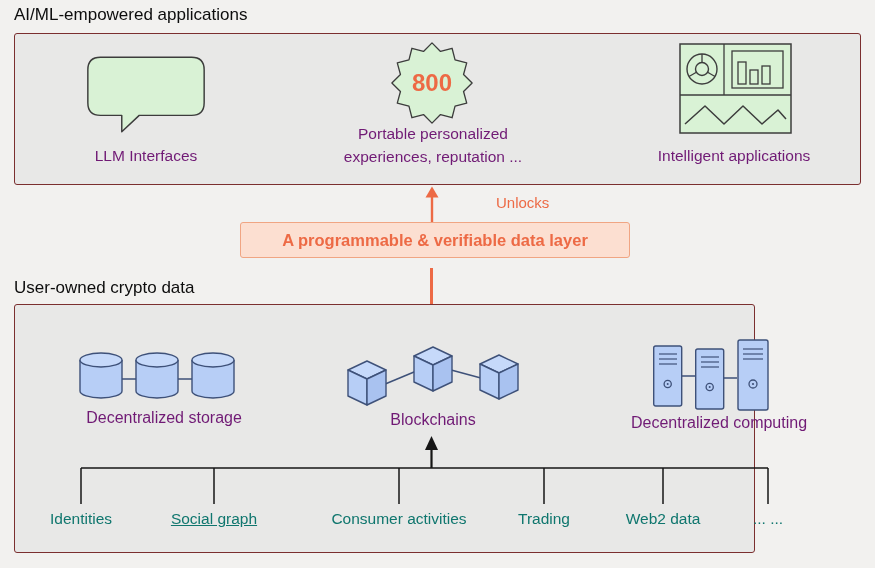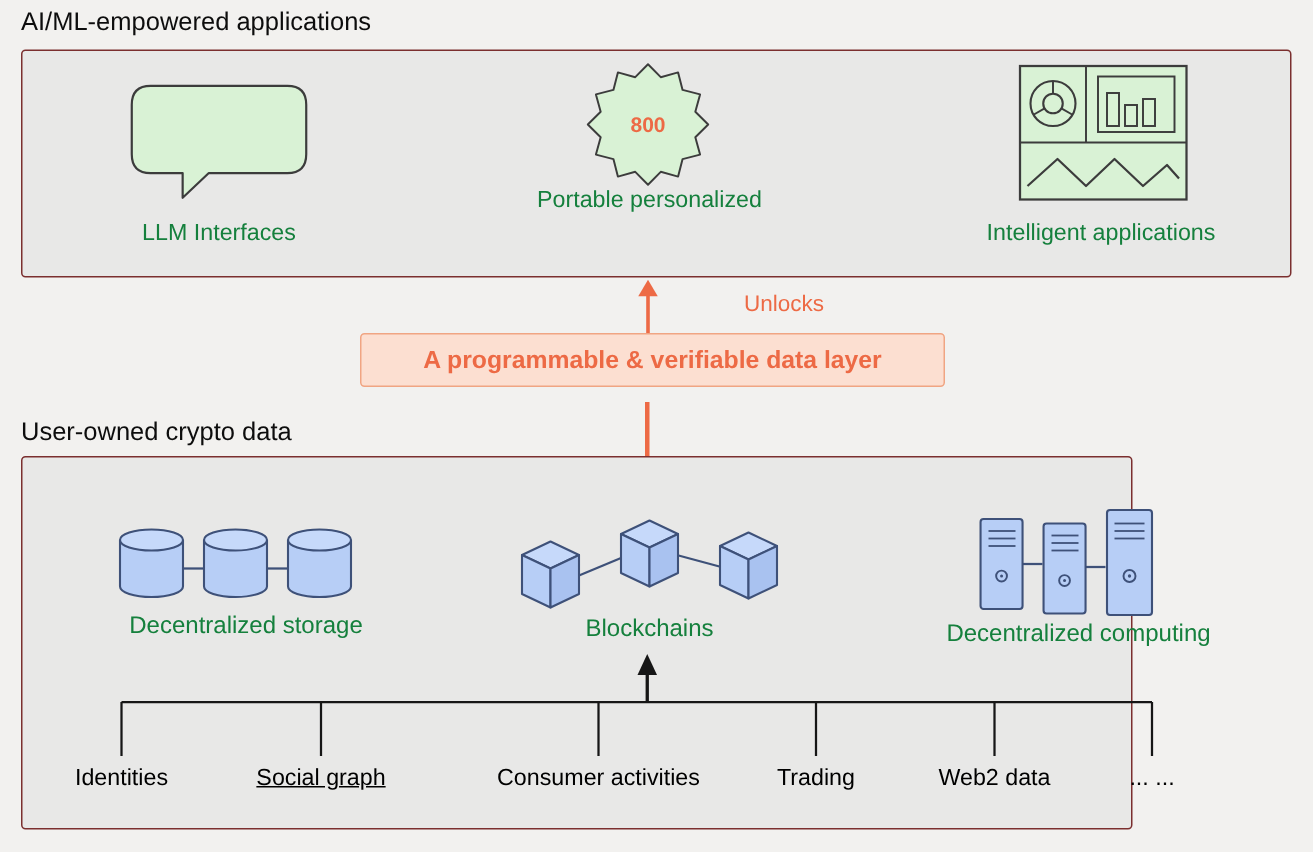--- a/index.html
+++ b/index.html
@@ -6,49 +6,50 @@
     --background:#f2f1ef; --section-fill:#e8e8e7; --section-border:#7b2f2f;
     --green-fill:#d9f2d5; --green-stroke:#3c3c3c;
     --blue-fill:#b7cef6; --blue-fill-light:#c6d9fa; --blue-fill-dark:#a9c2f0; --blue-stroke:#3e5179;
     --accent-orange:#ed6a45; --orange-box-fill:#fcdfd1; --orange-box-border:#f0a583; --ink:#161616;
   }
   *{margin:0;padding:0;box-sizing:border-box;}
   html,body{width:875px;height:568px;overflow:hidden;}
   body{background:var(--background);font-family:"Liberation Sans",sans-serif;color:var(--ink);position:relative;}
   .section-box{position:absolute;background:var(--section-fill);border:1.6px solid var(--section-border);border-radius:3px;}
   .section-title{position:absolute;font-size:17px;font-weight:500;color:#0d0d0d;white-space:nowrap;}
-  .item-label{position:absolute;transform:translateX(-50%);font-size:15.5px;white-space:nowrap;text-align:center;color:#15803d;}
+  .item-label{position:absolute;transform:translateX(-50%);font-size:15.5px;white-space:nowrap;text-align:center;color:#701a75;}
   .item-label.strong{font-weight:500;font-size:16px;}
   .two-line{line-height:23px;}
-  .badge-num{position:absolute;display:flex;align-items:center;justify-content:center;color:var(--accent-orange);font-size:14px;font-weight:600;text-align:center;}
+  .badge-num{position:absolute;display:flex;align-items:center;justify-content:center;color:var(--accent-orange);font-size:24px;font-weight:600;text-align:center;}
   .data-layer-box{position:absolute;background:var(--orange-box-fill);border:1.5px solid var(--orange-box-border);border-radius:3px;display:flex;align-items:center;justify-content:center;}
   .data-layer-box span{color:var(--accent-orange);font-size:16.5px;font-weight:600;white-space:nowrap;}
   .unlocks-text{position:absolute;color:var(--accent-orange);font-size:15px;white-space:nowrap;margin-left:44px;}
   .red-line{position:absolute;background:var(--accent-orange);}
-  .source-label{position:absolute;transform:translateX(-50%);font-size:15.5px;white-space:nowrap;color:#000000;}
+  .source-label{position:absolute;transform:translateX(-50%);font-size:15.5px;white-space:nowrap;color:#0f766e;}
   svg{position:absolute;overflow:visible;}
 </style>
 </head>
 <body>
 
 <div class="section-title" style="left:14px;top:5px;">AI/ML-empowered applications</div>
 
 <div class="section-box" style="left:14px;top:33px;width:847px;height:152px;">
 
   <svg style="left:68px;top:20px;" width="126" height="83" viewBox="0 0 130 85">
     <path d="M18,3 H112 Q125,3 125,16 V50 Q125,63 112,63 H58 L40,80 V63 H18 Q5,63 5,50 V16 Q5,3 18,3 Z" style="fill:var(--green-fill);stroke:var(--green-stroke);" stroke-width="1.5" stroke-linejoin="round"></path>
   </svg>
   <div class="item-label" style="left:131px;top:113px;">LLM Interfaces</div>
 
   <svg style="left:375px;top:7px;" width="84" height="84" viewBox="0 0 90 90">
     <polygon points="88,45 78.8,54.1 82.2,66.5 69.7,69.7 66.5,82.2 54.1,78.8 45,88 35.9,78.8 23.5,82.2 20.3,69.7 7.8,66.5 11.2,54.1 2,45 11.2,35.9 7.8,23.5 20.3,20.3 23.5,7.8 35.9,11.2 45,2 54.1,11.2 66.5,7.8 69.7,20.3 82.2,23.5 78.8,35.9" style="fill:var(--green-fill);stroke:var(--green-stroke);" stroke-width="1.4" stroke-linejoin="round"></polygon>
   </svg>
   <div class="badge-num" style="left:375px;top:7px;width:84px;height:84px;">800</div>
   <div class="item-label two-line" style="left:418px;top:88px;">
     <span style="display:block;">Portable personalized</span>
+    <span style="display:block;">experiences, reputation ...</span>
   </div>
 
   <svg style="left:664px;top:9px;" width="113" height="91" viewBox="0 0 113 91">
     <rect x="1" y="1" width="111" height="89" style="fill:var(--green-fill);stroke:var(--green-stroke);" stroke-width="1.5"></rect>
     <line x1="45" y1="1" x2="45" y2="52" style="stroke:var(--green-stroke);" stroke-width="1.3"></line>
     <line x1="1" y1="52" x2="112" y2="52" style="stroke:var(--green-stroke);" stroke-width="1.3"></line>
 
     <circle cx="23" cy="26" r="15" fill="none" style="stroke:var(--green-stroke);" stroke-width="1.4"></circle>
     <circle cx="23" cy="26" r="6.5" fill="none" style="stroke:var(--green-stroke);" stroke-width="1.4"></circle>
     <line x1="23" y1="19.5" x2="23" y2="11" style="stroke:var(--green-stroke);" stroke-width="1.3"></line>

